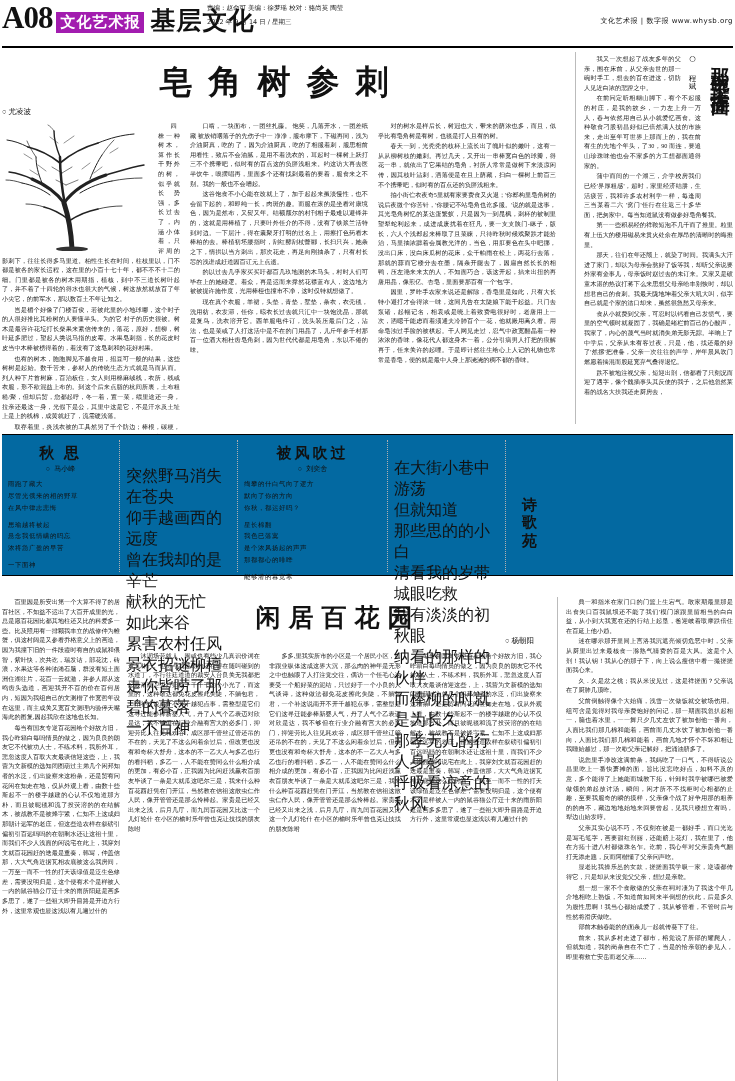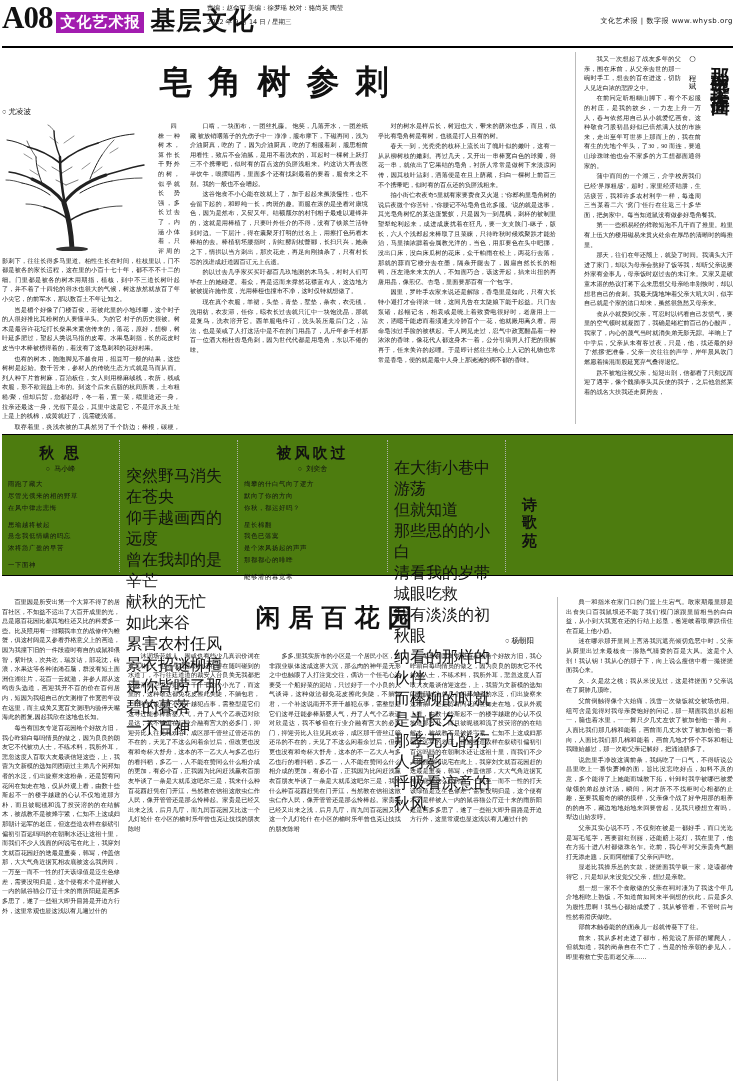--- a/index.html
+++ b/index.html
@@ -35,21 +35,21 @@
   .art-col{width:178px;}
   .tree{float:left;width:150px;height:128px;margin:2px 6px 3px 0;position:relative;}
   .tree svg{display:block;}
 
   .top-right{position:absolute;right:0;top:0;width:158px;height:372px;border-left:1px solid #bbb;padding-left:8px;box-sizing:border-box;}
   .v-title{float:right;writing-mode:vertical-rl;font-family:"Liberation Serif","DejaVu Serif",serif;font-size:19px;font-weight:700;letter-spacing:5px;margin:0 0 4px 6px;height:150px;}
   .v-author{float:right;writing-mode:vertical-rl;font-size:7.5px;margin:2px 4px 4px 6px;letter-spacing:2px;}
 
   
   .poetry{position:relative;margin-top:6px;height:142px;border-top:1px solid #000;border-bottom:1px solid #000;padding-top:5px;box-sizing:border-box;
-          background:#4d7c0f;}
+          background:#0369a1;}
   .poetry-inner{display:flex;height:132px;}
   .poem{width:118px;padding:2px 6px;box-sizing:border-box;border-right:1px dotted #b0b0b0;}
   .poem-wide{width:150px;}
   .poem h3{font-family:"Liberation Serif","DejaVu Serif",serif;font-size:15px;font-weight:700;text-align:center;margin:2px 0 1px 0;letter-spacing:3px;}
   .poem .pa{font-size:7px;text-align:center;margin-bottom:4px;font-family:Liberation Mono, monospace;}
   .poem .line{font-family:"Liberation Serif","DejaVu Serif",serif;font-size:6.4px;line-height:1.85;letter-spacing:.6px;}
   .poem .line.sp{margin-top:5px;}
   .poetry-label{width:46px;display:flex;align-items:center;justify-content:center;}
   .poetry-label span{writing-mode:vertical-rl;font-family:"Liberation Serif","DejaVu Serif",serif;font-size:15px;font-weight:700;letter-spacing:7px;}
   .col-free{width:118px;padding:2px 6px;box-sizing:border-box;border-right:1px dotted #b0b0b0;}

